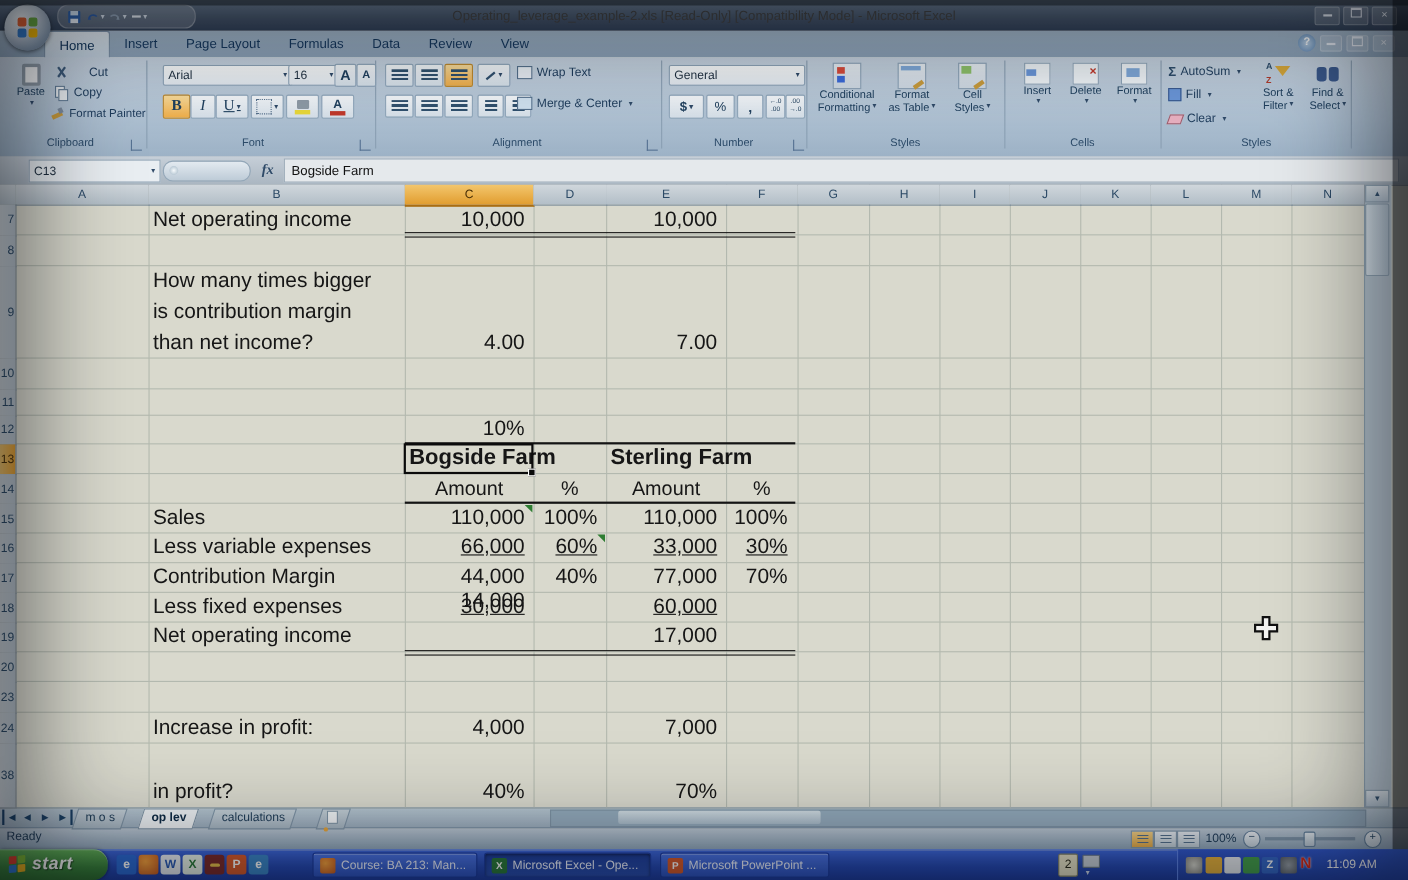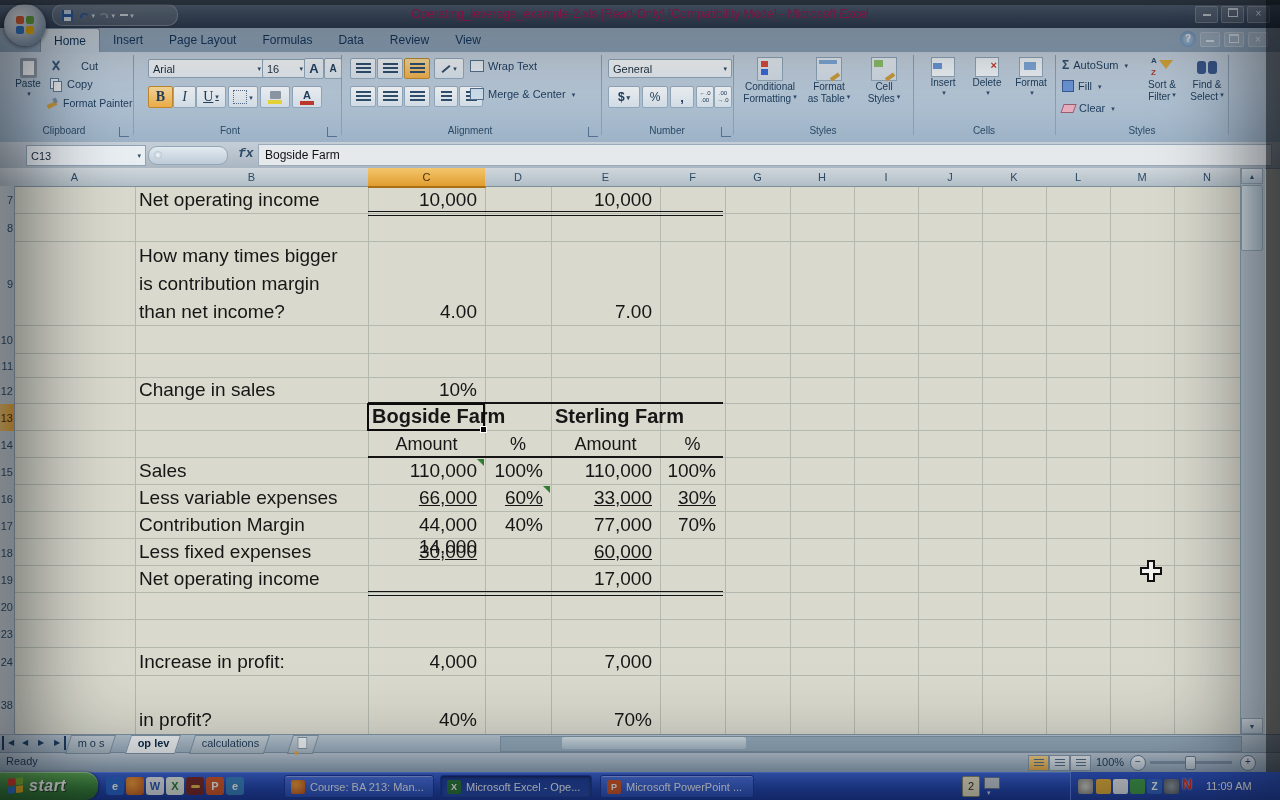--- a/index.html
+++ b/index.html
@@ -7,21 +7,21 @@
     font-family:"Liberation Sans",sans-serif;background:#d9d9cd;cursor:default}
   .a{position:absolute}
   .fe{display:flex;align-items:flex-end}
   .fc{display:flex;align-items:center}
   .jc{justify-content:center}
   .jr{justify-content:flex-end}
   
   #titlebar{left:0;top:0;width:1280px;height:28px;
     background:linear-gradient(#6e8094,#46566c 55%,#2e3e54)}
   #title-text{left:0;top:0;width:1280px;height:28px;line-height:28px;text-align:center;
-    font-size:12px;color:#be185d}
+    font-size:12px;color:#404040}
   .orb{left:4px;top:4px;width:42px;height:42px;border-radius:50%;z-index:60;
     background:radial-gradient(circle at 35% 30%,#f2f6fa,#c3cfdb 40%,#8497ac 70%,#55687f);
     box-shadow:0 1px 4px rgba(0,0,0,.55);display:flex;align-items:center;justify-content:center}
   .orbgrid{width:18px;height:18px;display:grid;grid-template-columns:8px 8px;grid-template-rows:8px 8px;gap:2px}
   .orbgrid i{border-radius:2px}
   .qat{left:52px;top:4px;width:112px;height:20px;border-radius:10px;
     background:rgba(255,255,255,.16);border:1px solid rgba(255,255,255,.25);
     display:flex;align-items:center;gap:4px;padding:0 6px}
   .qbtn{width:16px;height:14px;display:flex;align-items:center;justify-content:center}
   .floppy{width:11px;height:11px;background:#2b5ea8;border-radius:1px;position:relative}
@@ -58,21 +58,21 @@
   .icon12{display:inline-block;width:12px;height:12px}
   .bigbtn{display:flex;flex-direction:column;align-items:center;font-size:10px;color:#20405e;line-height:12px;text-align:center}
   
   #fbar{left:0;top:142px;width:1280px;height:26px;background:linear-gradient(#c6cfd8,#aab6c1);border-bottom:1px solid #8c98a4}
   #namebox{left:26px;top:145px;width:110px;height:19px;background:#e9eef2;border:1px solid #8fa3b5;
     font-size:11px;color:#1c2c3c;display:flex;align-items:center;justify-content:space-between;padding:0 4px}
   .pill{left:148px;top:146px;width:78px;height:17px;border-radius:9px;
     background:linear-gradient(#e3eaf0,#bdcbd7);border:1px solid #93a7b8}
   .pill i{position:absolute;left:5px;top:4px;width:8px;height:8px;border-radius:50%;
     background:radial-gradient(#f6fafc,#9fb4c4)}
-  #fx{left:238px;top:146px;font-family:Liberation Mono, monospace;font-style:italic;font-weight:bold;
+  #fx{left:238px;top:146px;font-family:Liberation Serif, serif;font-style:italic;font-weight:bold;
     font-size:13px;color:#2e4a68}
   #finput{left:258px;top:144px;width:1000px;height:20px;background:#e5e9ec;border:1px solid #9cabb9;
     font-size:12px;color:#111;display:flex;align-items:center;padding:0 6px}
   
   .colhdr{top:168px;height:18px;background:linear-gradient(#d0d7dc,#b2bec7);border-right:1px solid #96a2ac;
     border-bottom:1px solid #7e8f9c;font-size:11px;color:#2c4a66;text-align:center;line-height:18px;z-index:2}
   .colhdr.sel{background:linear-gradient(#f3c66d,#e19d2f);border-bottom:2px solid #a96d12;color:#4a3006}
   .rowhdr{left:0;width:14px;background:linear-gradient(to right,#d0d7dc,#b5c0c9);
     border-bottom:1px solid #98a4ae;border-right:1px solid #8e9aa6;overflow:hidden;z-index:2;
     font-size:11px;color:#2c4a66}
@@ -550,21 +550,20 @@
   <div class="a cell fe jr num" style="left:372px;top:186px;width:109px;height:28px">10,000</div>
   <div class="a cell fe jr num" style="left:549px;top:186px;width:107px;height:28px">10,000</div>
   <div class="a dbl" style="left:368px;top:211px;width:355px;height:3px"></div>
 
   <div class="a cell fe" style="left:139px;top:242px;width:230px;height:28px">How many times bigger</div>
   <div class="a cell fe" style="left:139px;top:270px;width:230px;height:28px">is contribution margin</div>
   <div class="a cell fe" style="left:139px;top:298px;width:230px;height:28px">than net income?</div>
   <div class="a cell fe jr num" style="left:372px;top:242px;width:109px;height:84px">4.00</div>
   <div class="a cell fe jr num" style="left:549px;top:242px;width:107px;height:84px">7.00</div>
 
-  <div class="a cell fe" style="left:139px;top:378px;width:226px;height:26px">Change in sales</div>
   <div class="a cell fe jr num" style="left:372px;top:378px;width:109px;height:26px">10%</div>
 
   <div class="a blackline" style="left:368px;top:402px;width:355px;height:2px"></div>
   <div class="a cell fe bold" style="left:372px;top:404px;width:200px;height:27px;font-size:20px">Bogside Farm</div>
   <div class="a cell fe bold" style="left:555px;top:404px;width:200px;height:27px;font-size:20px">Sterling Farm</div>
 
   <div class="a cell fe jc" style="left:368px;top:431px;width:117px;height:27px;font-size:18px">Amount</div>
   <div class="a cell fe jc" style="left:485px;top:431px;width:66px;height:27px;font-size:18px">%</div>
   <div class="a cell fe jc" style="left:551px;top:431px;width:109px;height:27px;font-size:18px">Amount</div>
   <div class="a cell fe jc" style="left:660px;top:431px;width:65px;height:27px;font-size:18px">%</div>

